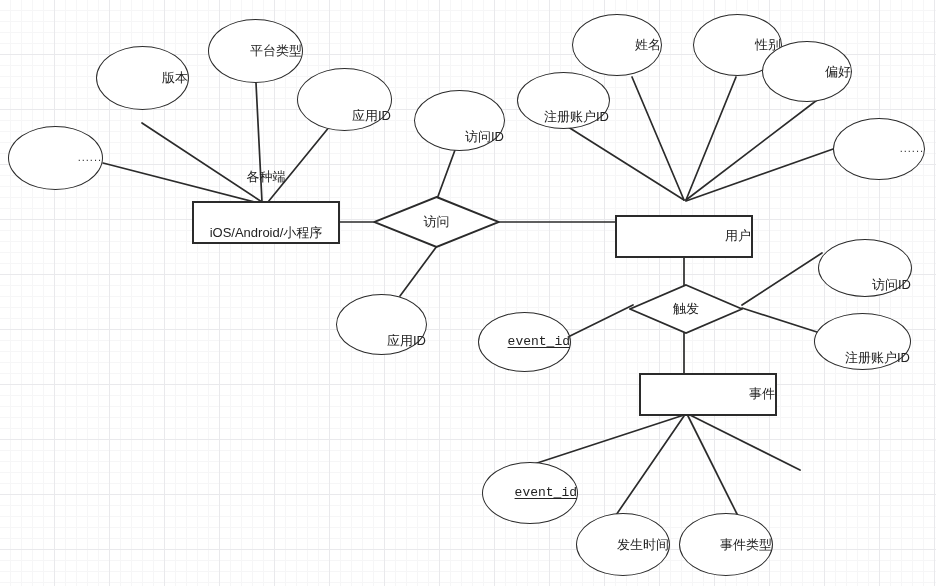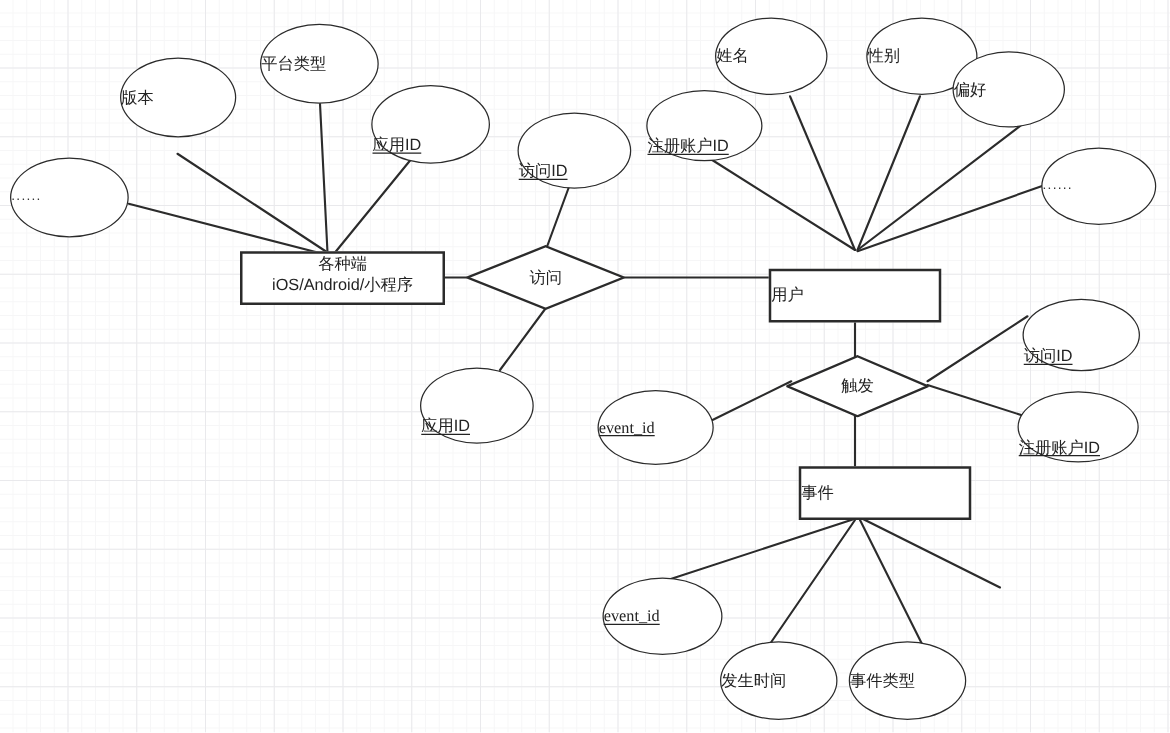--- a/index.html
+++ b/index.html
@@ -27,21 +27,21 @@
     left: 0; top: 0;
     width: 936px;
     height: 586px;
     pointer-events: none;
   }
   .node {
     position: absolute;
     box-sizing: border-box;
     display: flex;
     align-items: center;
-    justify-content: flex-start;
+    justify-content: flex-end;
     text-align: center;
     color: #232323;
     background: #ffffff;
   }
   .ellipse {
     border: 1.6px solid #2b2b2b;
     border-radius: 50%;
     font-size: 13px;
     line-height: 1.22;
   }
@@ -58,23 +58,23 @@
   .diamond-label {
     position: absolute;
     left: 0; top: 0;
     width: 100%; height: 100%;
     display: flex;
     align-items: center;
     justify-content: center;
     font-size: 13px;
     color: #232323;
   }
-  .key { text-decoration: underline; text-underline-offset: 2px; margin-top: 33px; }
+  .key { text-underline-offset: 2px; margin-top: 33px; }
   .mono-ital {
-    font-family: Liberation Serif, serif;
+    font-family: Liberation Mono, monospace;
     font-size: 13px;
     text-decoration: underline;
     text-underline-offset: 2px;
   }
   .dots {
     letter-spacing: 1px;
     font-size: 11px;
     color: #333;
   }
 </style>
@@ -126,21 +126,21 @@
   </div>
 
   <div class="node ellipse" style="left:208px; top:19px; width:95px; height:64px;">
     <span>平台类型</span>
   </div>
 
   <div class="node ellipse" style="left:297px; top:68px; width:95px; height:63px;">
     <span class="key">应用ID</span>
   </div>
 
-  <div class="node entity" style="left:192px; top:201px; width:164px; height:43px; flex-direction:column;">
+  <div class="node entity" style="left:192px; top:201px; width:148px; height:43px; flex-direction:column;gap:39px;">
     <span>各种端</span>
     <span>iOS/Android/小程序</span>
   </div>
 
   <div class="diamond-wrap" style="left:373px; top:196px; width:127px; height:52px;">
     <svg width="127" height="52" viewBox="0 0 127 52">
       <polygon points="63.5,1 126,26 63.5,51 1,26" fill="#ffffff" stroke="#2b2b2b" stroke-width="1.9"></polygon>
     </svg>
     <div class="diamond-label">访问</div>
   </div>

